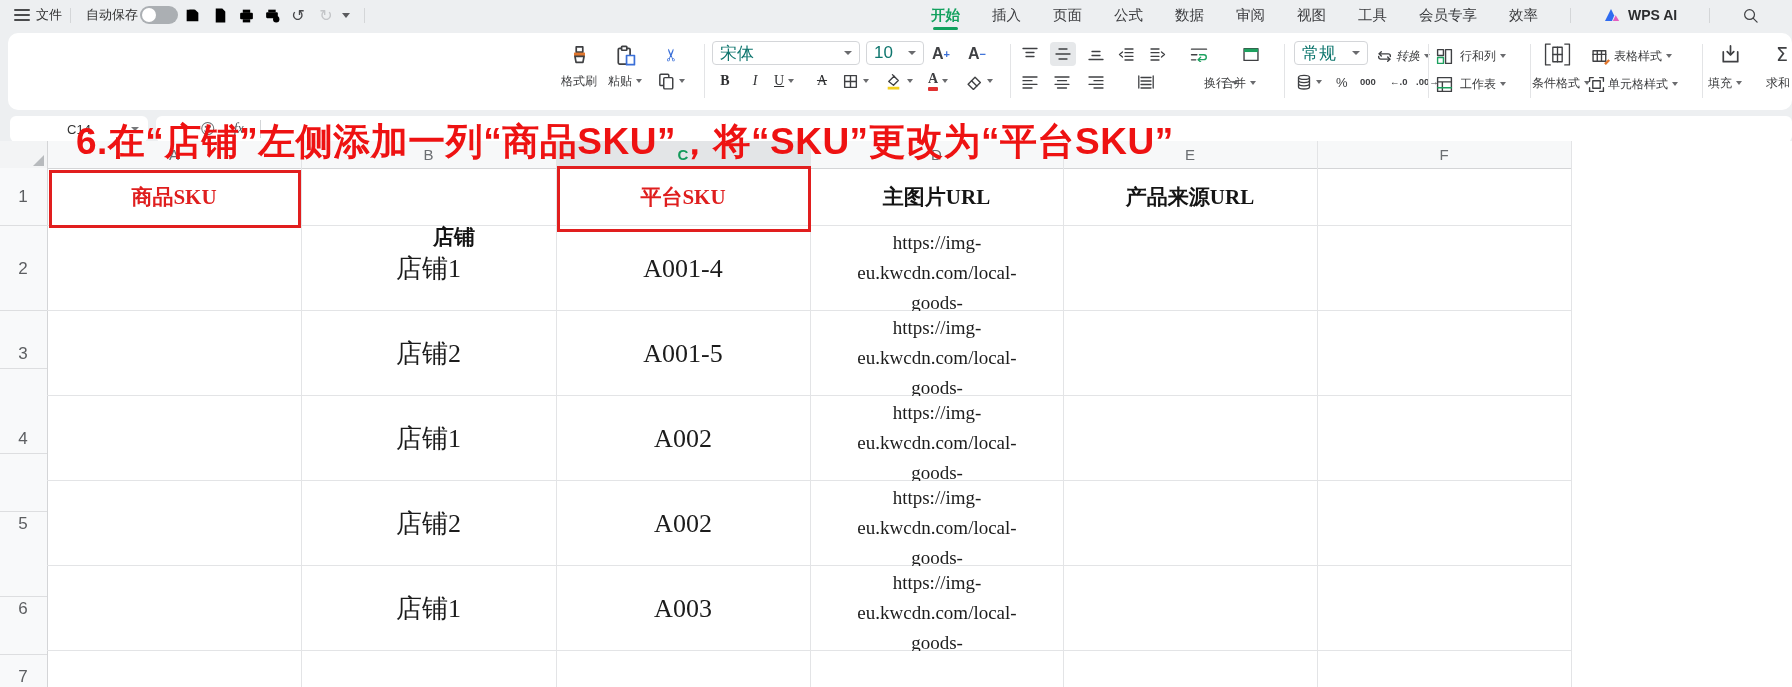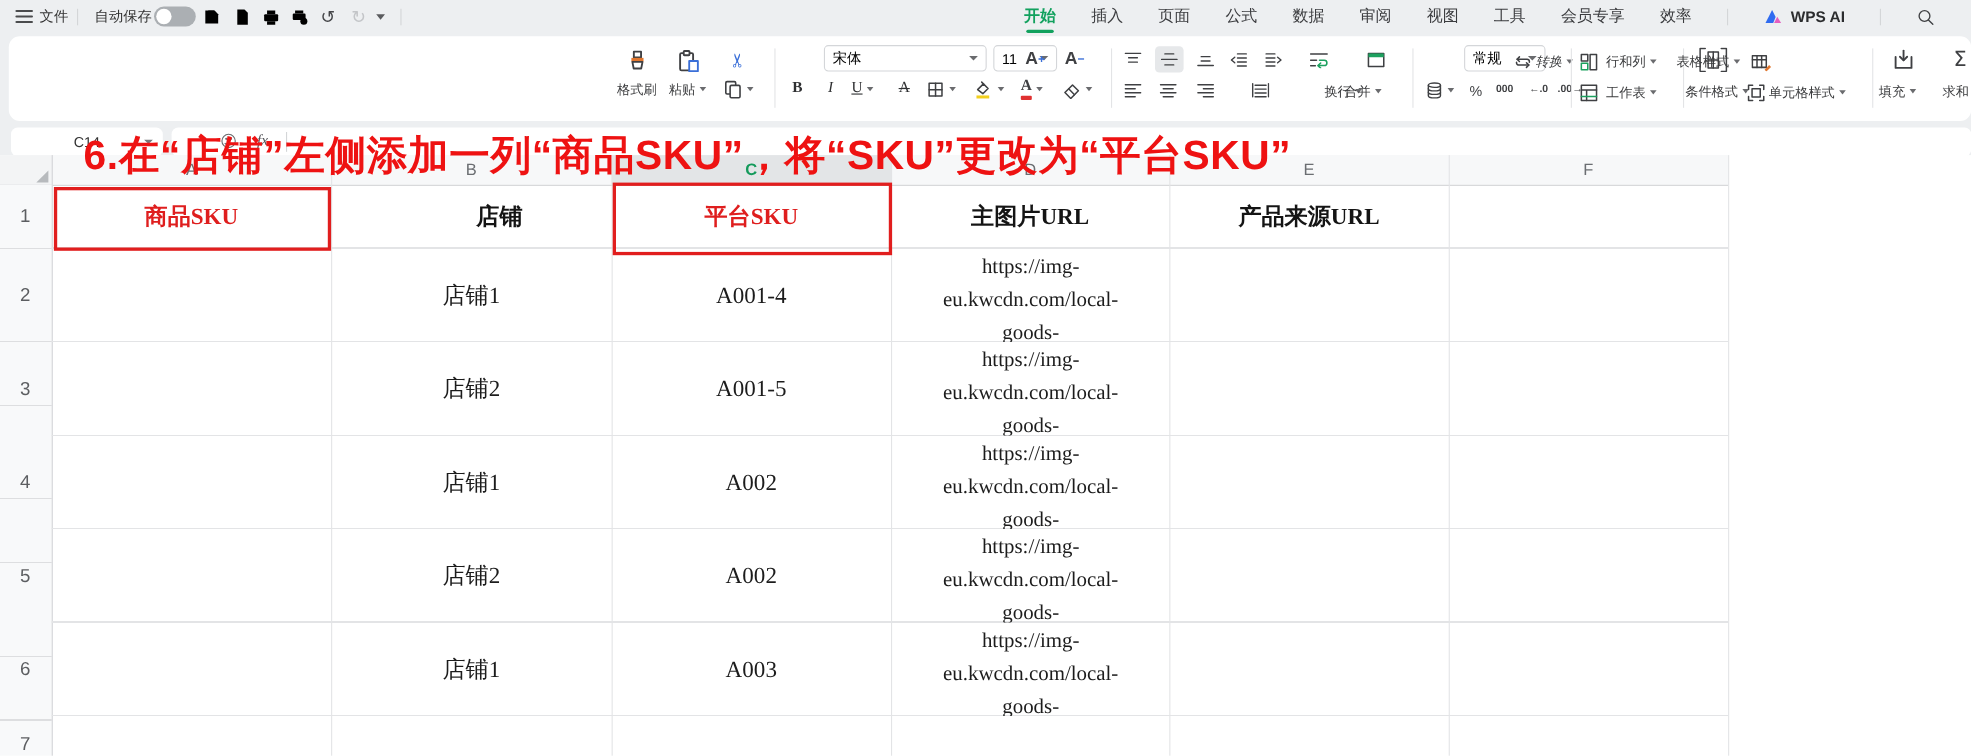--- a/index.html
+++ b/index.html
@@ -23,21 +23,21 @@
   .tab.active{color:#12a15e;font-weight:bold;}
   .tab.active::after{content:"";position:absolute;left:2px;right:2px;bottom:0;height:3px;border-radius:2px;background:#12a15e;}
   .ai-wrap{display:flex;align-items:center;gap:5px;font-size:14px;color:#2b2c2e;font-weight:bold;}
   
   #ribbon-card{left:8px;top:33px;width:1784px;height:77px;background:#fff;border-radius:10px;}
   .rlabel{font-size:12px;color:#3b3c3e;white-space:nowrap;}
   .vline{width:1px;background:#e3e4e6;top:44px;height:54px;}
   .dd::after{content:"";display:inline-block;width:0;height:0;border-left:3.5px solid transparent;
     border-right:3.5px solid transparent;border-top:4px solid #6a6b6e;margin-left:4px;vertical-align:2px;}
   .combo{background:#fff;border:1px solid #d4d6d9;border-radius:4px;display:flex;align-items:center;
-    justify-content:space-between;padding:0 7px;font-size:13px;color:#000000;margin-left:37px;}
+    justify-content:space-between;padding:0 7px;font-size:17px;color:#0f766e;}
   .combo::after{content:"";width:0;height:0;border-left:4px solid transparent;border-right:4px solid transparent;
     border-top:4.5px solid #6a6b6e;}
   .ic{display:inline-flex;align-items:center;justify-content:center;}
   .ic svg{stroke:#3f4043;fill:none;stroke-width:1.3;stroke-linecap:round;stroke-linejoin:round;}
   .tool{display:inline-flex;align-items:center;justify-content:center;height:24px;color:#3f4043;}
   .tool.active{background:#e6e8ea;border-radius:4px;}
   .fbtn{font-size:14px;color:#2f3032;font-family:"Liberation Serif",serif;}
   .fc i{display:block;height:3.5px;background:#e03131;margin-top:0px;border-radius:1px;}
   .smalltxt{font-size:9.5px;font-weight:bold;color:#3f4043;line-height:10px;text-align:center;}
   
@@ -56,21 +56,21 @@
   .colh.sel{background:#e3e5e7;color:#149a5b;font-weight:bold;}
   .rowhdr-bg{left:0;top:168px;width:47px;height:519px;background:#f8f9fa;border-right:1px solid #d4d5d7;
     background-image:repeating-linear-gradient(to bottom, transparent 0 57px, #dddee0 57px 58px, transparent 58px 142px, #dddee0 142px 143px);}
   .rownum{left:0;width:46px;text-align:center;font-size:17px;color:#5c5e61;}
   .gridh{left:47px;top:141px;width:1524px;height:546px;
     background:repeating-linear-gradient(to bottom, transparent 0 84px, #e3e4e6 84px 85px);pointer-events:none;}
   .vgl{top:141px;width:1px;height:546px;background:#e3e4e6;}
   .hcell{top:168px;height:58px;line-height:58px;text-align:center;font-weight:bold;font-size:21px;
     font-family:"Liberation Serif","DejaVu Serif",serif;color:#141414;}
   .hred{color:#df1e1e;}
-  .cellt{height:85px;line-height:85px;text-align:center;font-size:21px;color:#1c1c1c;
+  .cellt{height:85px;line-height:85px;text-align:center;font-size:26px;color:#1c1c1c;
     font-family:"Liberation Serif","DejaVu Serif",serif;}
   .urlc{left:811px;width:252px;height:85px;overflow:hidden;text-align:center;font-size:19px;color:#1c1c1c;
     font-family:"Liberation Serif","DejaVu Serif",serif;line-height:30px;padding-top:2px;box-sizing:border-box;}
   .urlc span{display:block;}
   .rbox{border:3px solid #e11e1e;z-index:8;}
   #annotation{left:76px;top:117px;z-index:50;font-size:37px;font-weight:900;color:#ee1212;
     white-space:nowrap;letter-spacing:0.5px;font-family:"Liberation Sans","DejaVu Sans",sans-serif;}
 </style>
 </head>
 <body>
@@ -184,21 +184,21 @@
       </svg>
     </span>
 </div>
 <div class="abs vline" style="left:704px;"></div>
 
 
 <div class="abs combo" style="left:712px;top:41px;width:148px;height:24px;box-sizing:border-box;">
   <span>宋体</span>
   </div>
 <div class="abs combo" style="left:866px;top:41px;width:58px;height:24px;box-sizing:border-box;">
-  <span>11</span>
+  <span>10</span>
   </div>
 <div class="abs tool" style="left:932px;top:42px;font-size:16px;font-weight:bold;color:#3f4043;">
   <span>A</span>
     <sup style="color:#3a6fd8;font-size:11px;">+</sup>
   </div>
 <div class="abs tool" style="left:968px;top:42px;font-size:16px;font-weight:bold;color:#3f4043;">
   <span>A</span>
     <sup style="color:#3a6fd8;font-size:11px;">−</sup>
   </div>
 
@@ -389,21 +389,21 @@
 <div class="abs rlabel dd" style="left:1532px;top:75px;">条件格式</div>
 <div class="abs tool" style="left:1592px;top:44px;">
   <span class="ic">
       <svg width="19" height="17" viewBox="0 0 18 16">
         <rect x="1" y="2.5" width="12" height="10"></rect>
         <path d="M1 6h12M5 2.5v10M9 2.5v10"></path>
         <path d="M11.5 14.5l4-4 1.6 1.6-4 4z" fill="#e0762e" stroke="none"></path>
       </svg>
     </span>
   </div>
-<div class="abs rlabel dd" style="left:1524px;top:48px;">表格样式</div>
+<div class="abs rlabel dd" style="left:1614px;top:48px;">表格样式</div>
 <div class="abs tool" style="left:1588px;top:72px;">
   <span class="ic">
       <svg width="17" height="17" viewBox="0 0 16 16">
         <path d="M5 1.5H1.5V5M11 1.5h3.5V5M14.5 11v3.5H11M5 14.5H1.5V11"></path>
         <rect x="4.5" y="4.5" width="7" height="7"></rect>
       </svg>
     </span>
   </div>
 <div class="abs rlabel dd" style="left:1608px;top:76px;">单元格样式</div>
 <div class="abs vline" style="left:1702px;"></div>
@@ -459,21 +459,21 @@
 <div class="abs gridh"></div>
 <div class="abs vgl" style="left:301px;"></div>
 <div class="abs vgl" style="left:556px;"></div>
 <div class="abs vgl" style="left:810px;"></div>
 <div class="abs vgl" style="left:1063px;"></div>
 <div class="abs vgl" style="left:1317px;"></div>
 <div class="abs vgl" style="left:1571px;"></div>
 
 
 <div class="abs hcell hred" style="left:47px;width:254px;">商品SKU</div>
-<div class="abs hcell" style="left:301px;width:306px;">店铺</div>
+<div class="abs hcell" style="left:301px;width:306px;margin-top:40px;">店铺</div>
 <div class="abs hcell hred" style="left:556px;width:254px;">平台SKU</div>
 <div class="abs hcell" style="left:810px;width:253px;">主图片URL</div>
 <div class="abs hcell" style="left:1063px;width:254px;">产品来源URL</div>
 
 
 <div class="abs rbox" style="left:49px;top:170px;width:246px;height:52px;"></div>
 <div class="abs rbox" style="left:557px;top:166px;width:248px;height:60px;"></div>
 
 
 <div class="abs cellt" style="left:301px;width:255px;top:226px;">店铺1</div>

